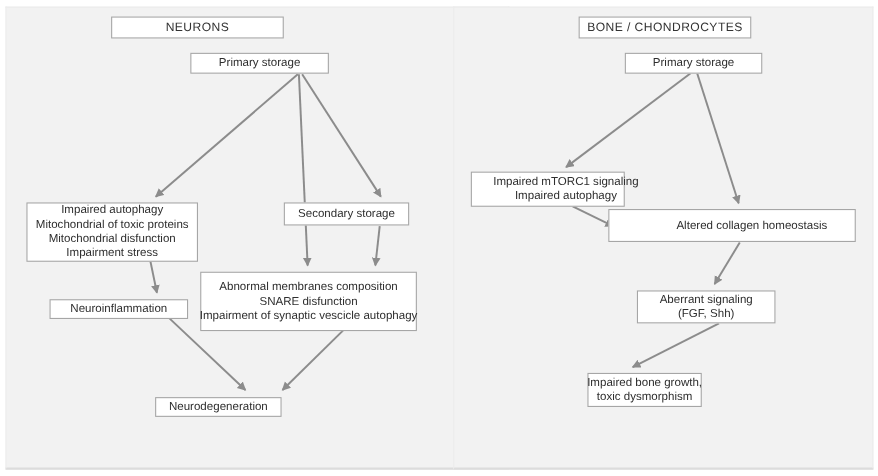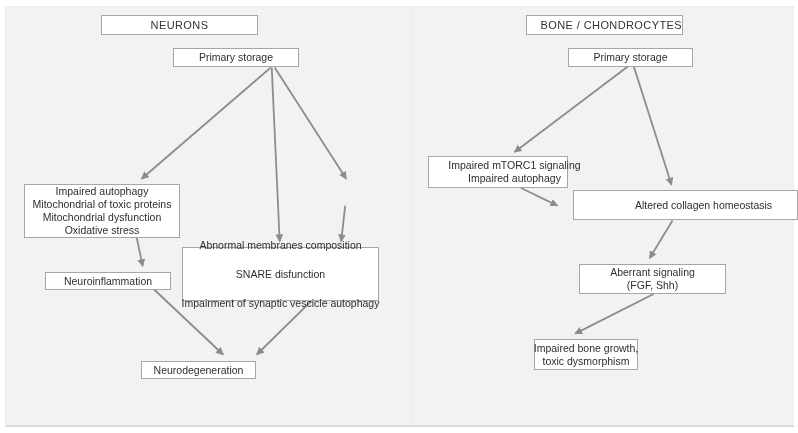--- a/index.html
+++ b/index.html
@@ -81,26 +81,29 @@
       <span>NEURONS</span>
     </div>
 
     <div class="node" style="left:167px; top:41px; width:126px; height:19px;">
       <span>Primary storage</span>
     </div>
 
     <div class="node" style="left:18px; top:177px; width:156px; height:54px;">
       <span>Impaired autophagy</span>
       <span>Mitochondrial of toxic proteins</span>
-      <span>Mitochondrial dysfunction</span>
-      <span>Oxidative stress</span>
+      <span>Mitochondrial disfunction</span>
+      <span>Impairment stress</span>
     </div>
 
+    <div class="node" style="left:252px; top:177px; width:114px; height:21px;">
+      <span>Secondary storage</span>
+    </div>
 
-    <div class="node" style="left:176px; top:240px; width:197px; height:54px;gap:16px;">
+    <div class="node" style="left:176px; top:240px; width:197px; height:54px;">
       <span>Abnormal membranes composition</span>
       <span>SNARE disfunction</span>
       <span>Impairment of synaptic vescicle autophagy</span>
     </div>
 
     <div class="node" style="left:39px; top:265px; width:126px; height:18px;">
       <span>Neuroinflammation</span>
     </div>
 
     <div class="node" style="left:135px; top:354px; width:115px; height:18px;">
@@ -115,38 +118,38 @@
           <path d="M0,0 L8,4 L0,8 z" fill="#8c8c8c"></path>
         </marker>
       </defs>
       <line x1="216" y1="60" x2="102" y2="146" stroke="#8c8c8c" stroke-width="1.8" marker-end="url(#arrow-r)"></line>
       <line x1="222" y1="60" x2="260" y2="179" stroke="#8c8c8c" stroke-width="1.8" marker-end="url(#arrow-r)"></line>
       <line x1="108" y1="182" x2="145" y2="200" stroke="#8c8c8c" stroke-width="1.8" marker-end="url(#arrow-r)"></line>
       <line x1="261" y1="215" x2="238" y2="253" stroke="#8c8c8c" stroke-width="1.8" marker-end="url(#arrow-r)"></line>
       <line x1="242" y1="289" x2="163" y2="329" stroke="#8c8c8c" stroke-width="1.8" marker-end="url(#arrow-r)"></line>
     </svg>
 
-    <div class="node title-box" style="left:113px; top:8px; width:157px; height:20px;align-items:flex-end;">
+    <div class="node title-box" style="left:113px; top:8px; width:157px; height:20px;">
       <span>BONE / CHONDROCYTES</span>
     </div>
 
     <div class="node" style="left:155px; top:41px; width:125px; height:19px;">
       <span>Primary storage</span>
     </div>
 
     <div class="node" style="left:15px; top:149px; width:140px; height:32px;padding-left:33px;">
       <span>Impaired mTORC1 signaling</span>
       <span>Impaired autophagy</span>
     </div>
 
-    <div class="node" style="left:160px; top:183px; width:225px; height:30px;padding-left:36px;">
+    <div class="node" style="left:140px; top:183px; width:225px; height:30px;padding-left:36px;">
       <span>Altered collagen homeostasis</span>
     </div>
 
-    <div class="node" style="left:166px; top:257px; width:147px; height:30px;">
+    <div class="node" style="left:166px; top:257px; width:126px; height:30px;">
       <span>Aberrant signaling</span>
       <span>(FGF, Shh)</span>
     </div>
 
     <div class="node" style="left:121px; top:332px; width:104px; height:31px;">
       <span>Impaired bone growth,</span>
       <span>toxic dysmorphism</span>
     </div>
   </section>
 

